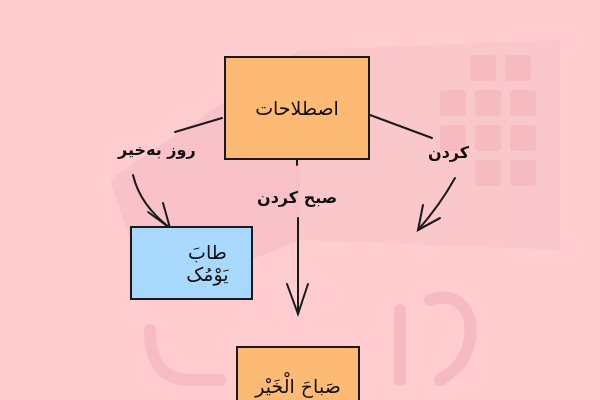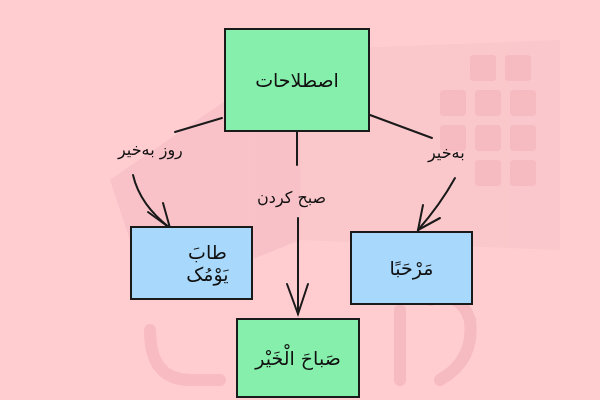--- a/index.html
+++ b/index.html
@@ -1,22 +1,22 @@
 <!DOCTYPE html>
 <html><head>
   <meta charset="utf-8">
   <style>
     html, body { margin:0; padding:0; }
     body { width:600px; height:400px; overflow:hidden; background:#ffccd0; position:relative; font-family:"DejaVu Sans", sans-serif; }
     .canvas { position:absolute; left:0; top:0; width:600px; height:400px; }
     .watermark { position:absolute; left:0; top:0; width:600px; height:400px; pointer-events:none; }
     .box { position:absolute; border:2px solid #1a1a1a; box-sizing:border-box; display:flex; align-items:center; justify-content:center; flex-direction:column; direction:rtl; color:#111; font-size:19px; text-align:center; }
-    .box.yellow { background:#86efac; }
+    .box.yellow { background:#fdba74;margin-top:28px; }
     .box.blue { background:#a8d8fb; }
-    .label { position:absolute; direction:rtl; font-size:16px; color:#111; white-space:nowrap; }
+    .label { position:absolute; direction:rtl; font-size:16px; color:#111; white-space:nowrap;font-weight:bold; }
     svg.edges { position:absolute; left:0; top:0; }
     .line { line-height:1.6; }
   </style>
 </head>
 <body>
 
 <div class="canvas">
 
   <svg class="watermark" width="600" height="400" viewBox="0 0 600 400">
     <g fill="#f6bfc5" opacity="0.8">
@@ -58,27 +58,24 @@
       <path d="M423,205 L418,230 L440,218"></path>
     </g>
   </svg>
 
   <div class="box yellow" style="left:224px; top:28px; width:146px; height:104px;">
     <div class="line">اصطلاحات</div>
   </div>
 
   <div class="label" style="left:118px; top:140px;">روز بەخیر</div>
   <div class="label" style="left:257px; top:188px;">صبح کردن</div>
-  <div class="label" style="left:428px; top:143px;">بەخیر</div>
+  <div class="label" style="left:428px; top:143px;">کردن</div>
 
   <div class="box blue" style="left:130px; top:226px; width:123px; height:74px;padding-left:32px;">
     <div>طابَ یَوْمُک</div>
   </div>
 
-  <div class="box blue" style="left:350px; top:231px; width:123px; height:74px;">
-    <div>مَرْحَبًا</div>
-  </div>
 
   <div class="box yellow" style="left:236px; top:318px; width:124px; height:80px;">
     <div>صَباحَ الْخَیْر</div>
   </div>
 
 </div>
 
 </body></html>

